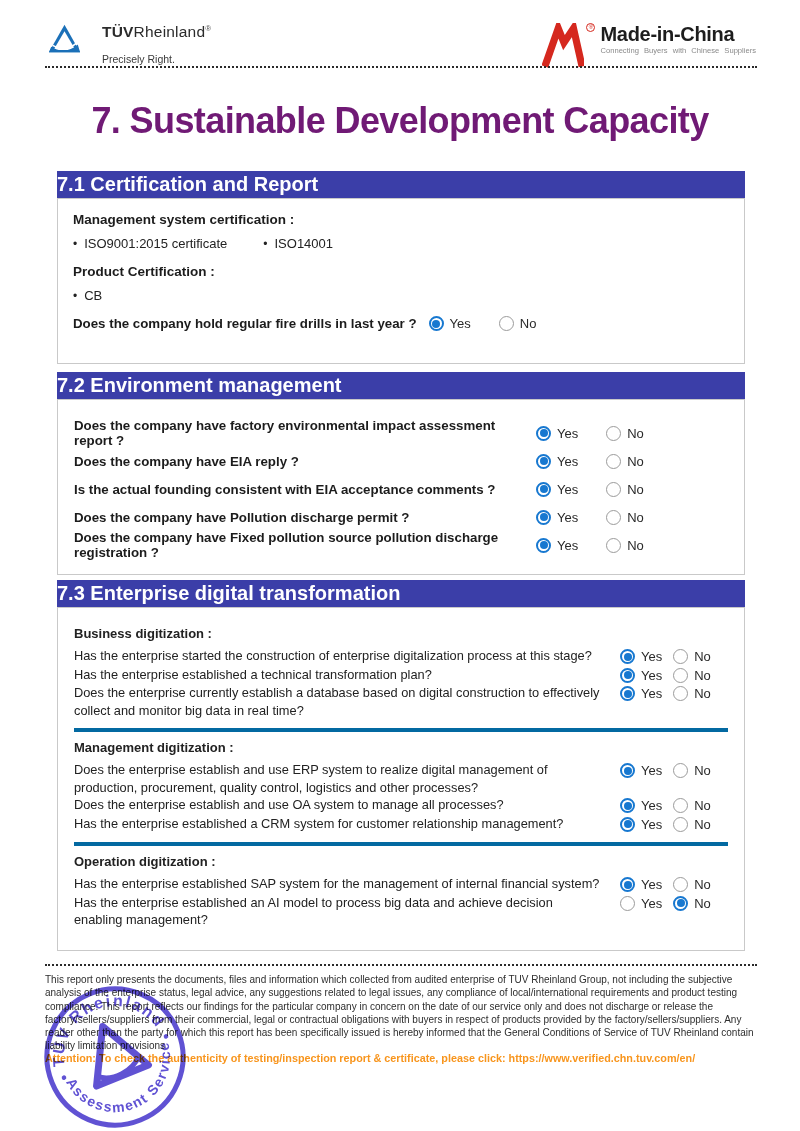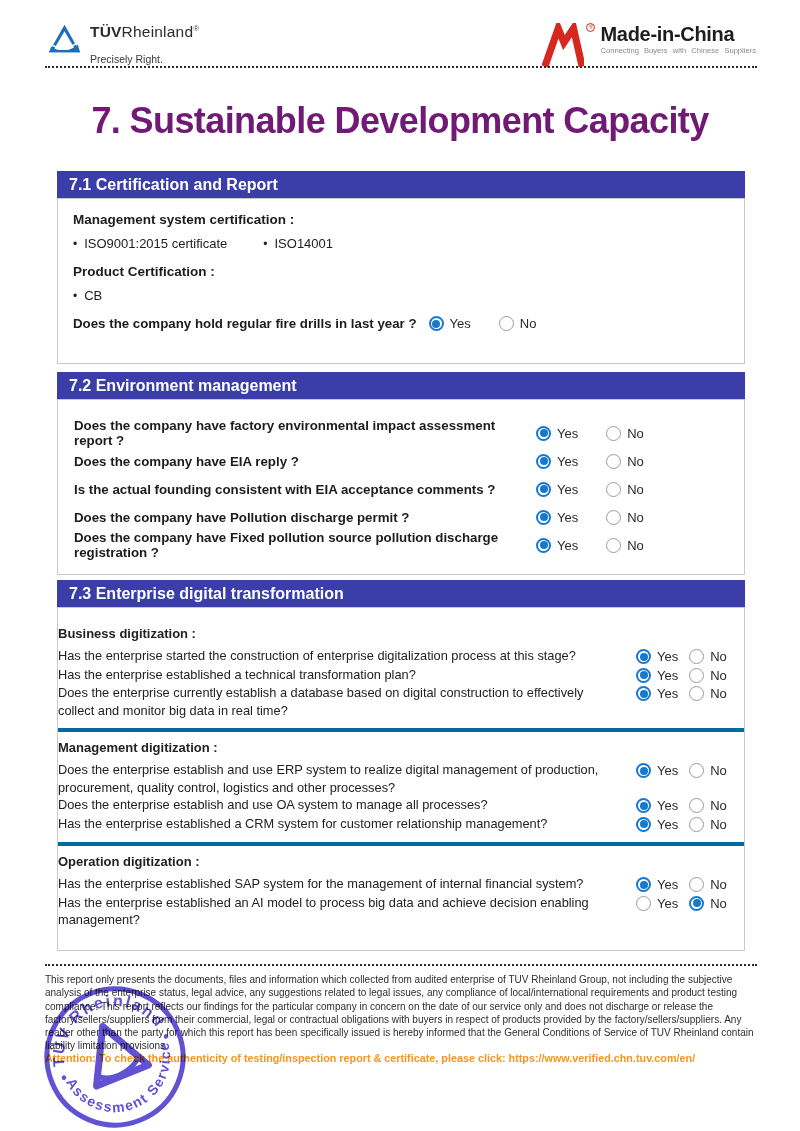--- a/index.html
+++ b/index.html
@@ -5,56 +5,56 @@
   * { margin:0; padding:0; box-sizing:border-box; }
   html,body { background:#e9e9e9; }
   .page {
     position:relative; width:800px; height:1131px; margin:0 auto;
     background:#fff; overflow:hidden;
     font-family:"Liberation Sans","DejaVu Sans",sans-serif; color:#1d1d1d;
   }
 
   
   .hdr { position:absolute; top:23px; left:48px; right:44px; display:flex; justify-content:space-between; align-items:flex-start; }
-  .tuv { display:flex; gap:9px; align-items:flex-start; }
+  .tuv { display:flex; gap:21px; align-items:flex-start; }
   .tuv-brand { font-size:15.5px; color:#2b2b2b; letter-spacing:0.2px; }
   .tuv-brand b { font-weight:700; }
   .tuv-brand sup { font-size:8px; color:#555; }
   .tuv-tag { font-size:10.5px; color:#3a3a3a; margin-top:12px; }
   .mic { display:flex; align-items:flex-start; gap:2px; }
   .mic-reg { width:9px; height:9px; border:1px solid #D5281E; border-radius:50%;
     color:#D5281E; font-size:6px; line-height:7px; text-align:center; margin-top:0px; }
   .mic-text { margin-left:3px; }
   .mic-brand { font-size:20px; font-weight:700; color:#1d1d1d; letter-spacing:-0.3px; line-height:22px; }
   .mic-tag { font-size:7.6px; color:#8a8a8a; word-spacing:3px; margin-top:1px; white-space:nowrap; }
   .hdr-rule { position:absolute; top:66px; left:45px; right:43px; border-top:2.5px dotted #2a2a2a; }
 
   
   .title { position:absolute; top:100px; left:0; right:0; text-align:center;
     font-size:36px; font-weight:700; letter-spacing:-0.6px; color:#701a75; }
 
   
   .content { position:absolute; top:171px; left:57px; width:688px; }
-  .sec-bar { background:#3B3EA8; color:#fff; font-weight:700; font-size:16px;
-    padding:5px 12px; line-height:17px; }
+  .sec-bar { background:#3B3EA8; color:#fff; font-weight:700; font-size:20px;
+    padding:5px 0; line-height:17px; }
   .sec-box { border:1px solid #c9c9c9; background:#fff; }
   .mt8 { margin-top:8px; } .mt5 { margin-top:5px; }
 
   .box71 { padding:13px 15px 32px; }
   .sub-h { font-weight:700; font-size:13.5px; color:#1c1c1c; }
   .bullets { margin:9px 0 13px; display:flex; gap:36px; font-size:13px; color:#222; }
   .bullet-item .dot { margin-right:7px; font-size:12px; }
   .q-inline { display:flex; align-items:center; gap:12px; margin-top:13px; }
 
   .box72 { padding:19px 16px 15px; }
   .q72 { display:flex; align-items:center; height:28px; }
   .q72 .label { width:462px; }
   .q-bold { font-weight:700; font-size:13.3px; color:#1c1c1c; }
 
-  .box73 { padding:10px 0 12px; font-size:12.8px; color:#222; }
+  .box73 { padding:10px 16px 12px; font-size:12.8px; color:#222; }
   .group { padding:8px 0 9px; }
   .group + .group { border-top:4px solid #0369a1; }
   .g-head { font-weight:700; font-size:13px; margin-bottom:6px; }
   .q73 { display:flex; align-items:flex-start; line-height:17.5px; }
   .q73 .label { flex:1 1 auto; padding-right:16px; }
   .q73 .ans { flex:0 0 auto; width:108px; margin-top:1px; }
 
   
   .ans { display:inline-flex; align-items:center; }
   .radio { width:15px; height:15px; border-radius:50%; border:1.5px solid #9b9b9b;

